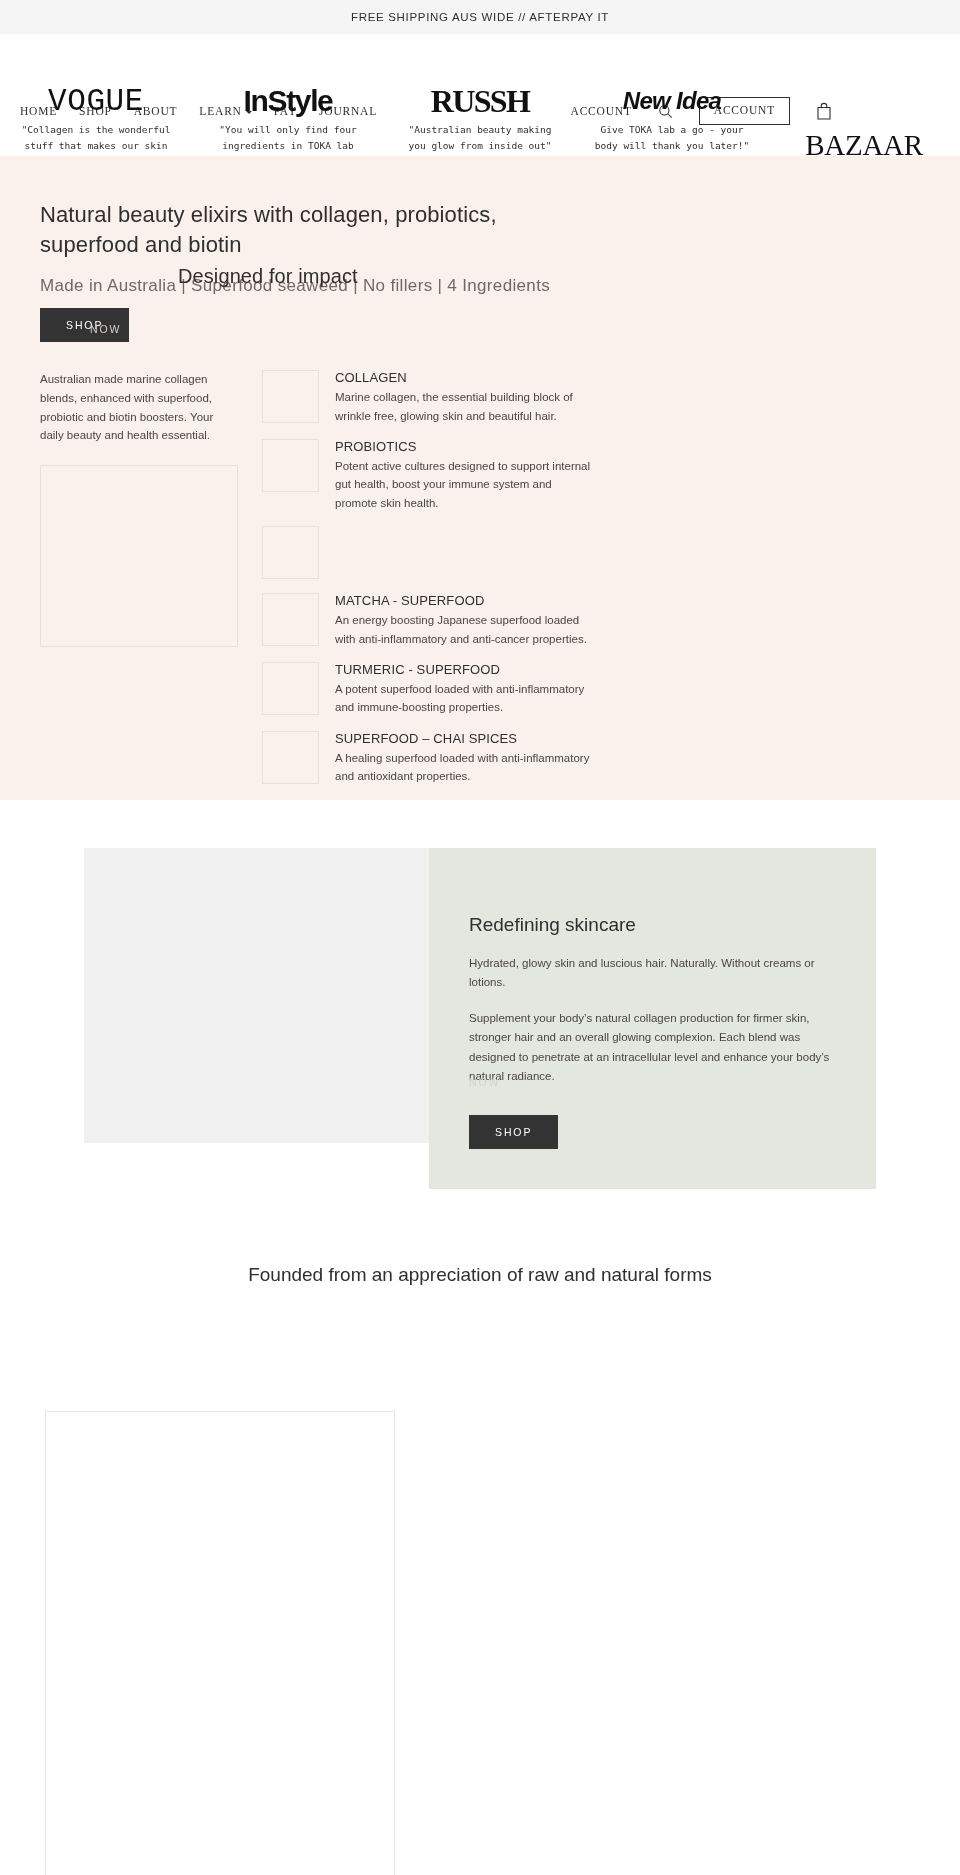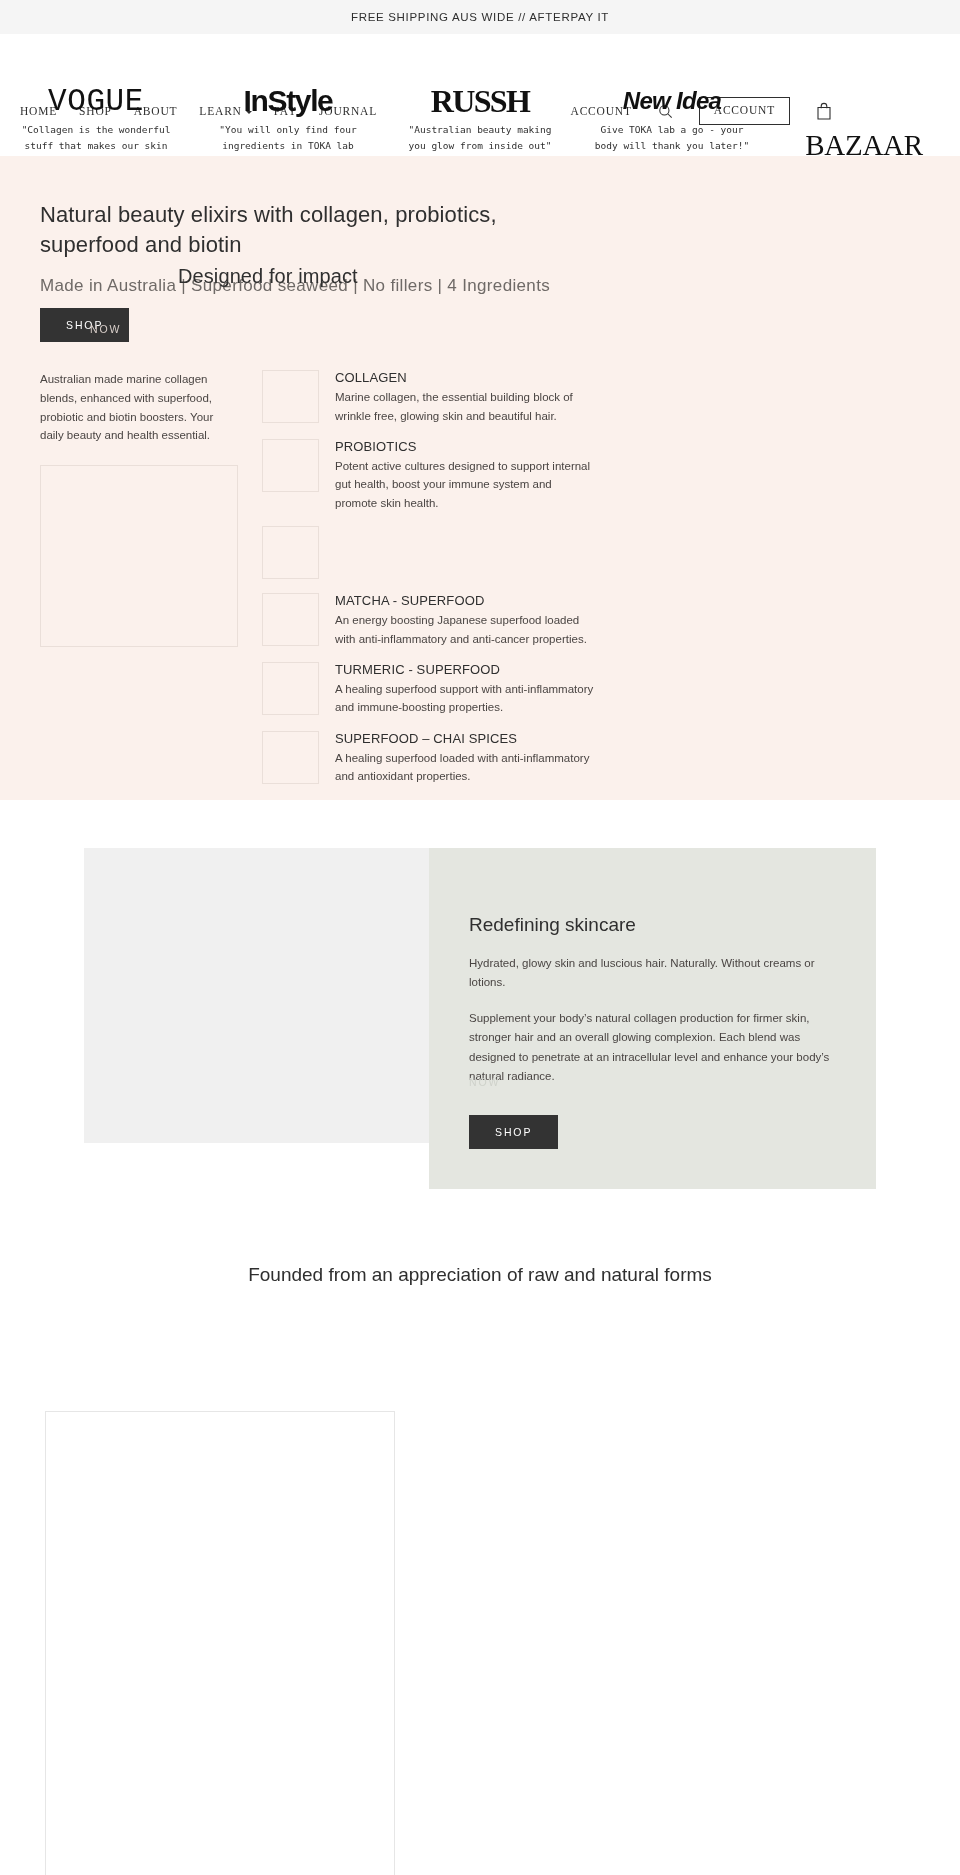--- a/index.html
+++ b/index.html
@@ -373,21 +373,21 @@
           <div>
             <div class="ing-name">MATCHA - SUPERFOOD</div>
             <div class="ing-desc">An energy boosting Japanese superfood loaded with anti-inflammatory and anti-cancer properties.</div>
           </div>
         </div>
 
         <div class="ing-row">
           <div class="ing-thumb"></div>
           <div>
             <div class="ing-name">TURMERIC - SUPERFOOD</div>
-            <div class="ing-desc">A healing superfood support with anti-inflammatory and immune-boosting properties.</div>
+            <div class="ing-desc">A potent superfood loaded with anti-inflammatory and immune-boosting properties.</div>
           </div>
         </div>
 
         <div class="ing-row">
           <div class="ing-thumb"></div>
           <div>
             <div class="ing-name">SUPERFOOD – CHAI SPICES</div>
             <div class="ing-desc">A healing superfood loaded with anti-inflammatory and antioxidant properties.</div>
           </div>
         </div>

